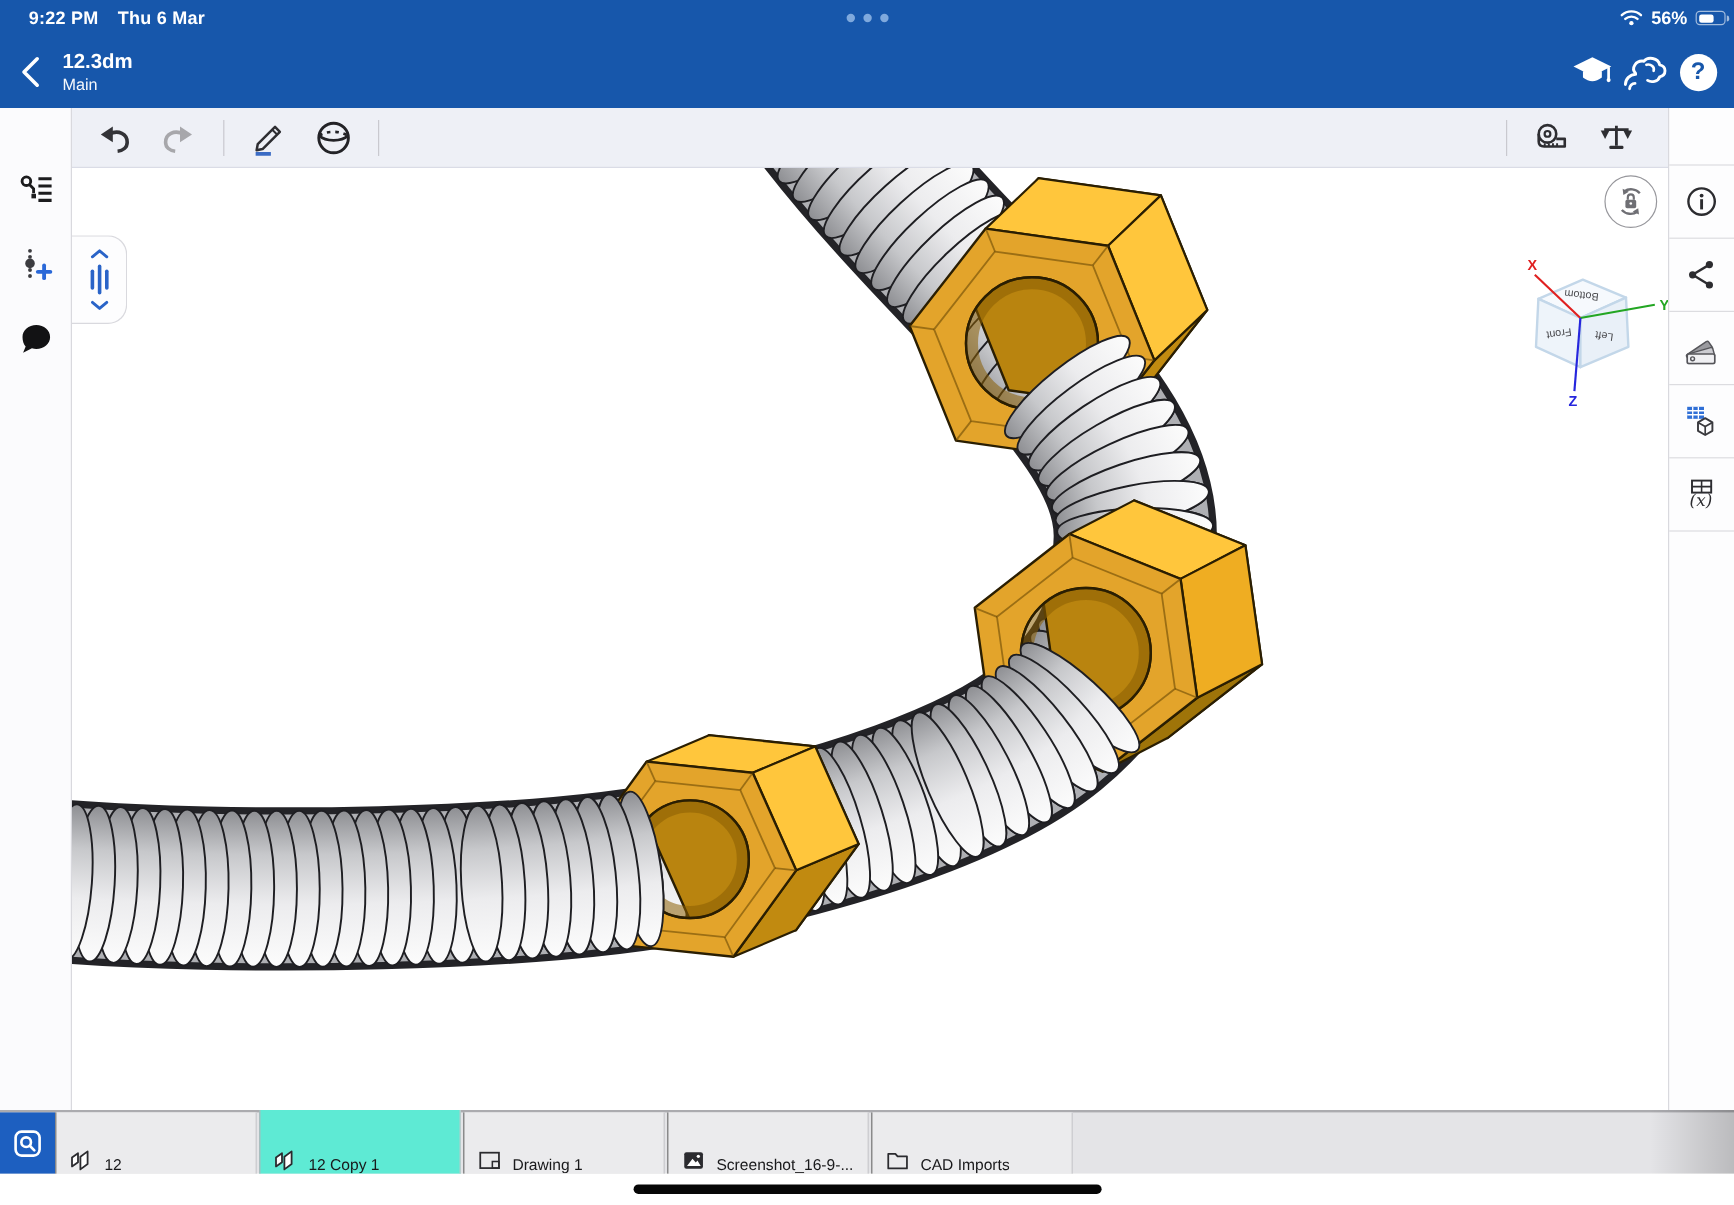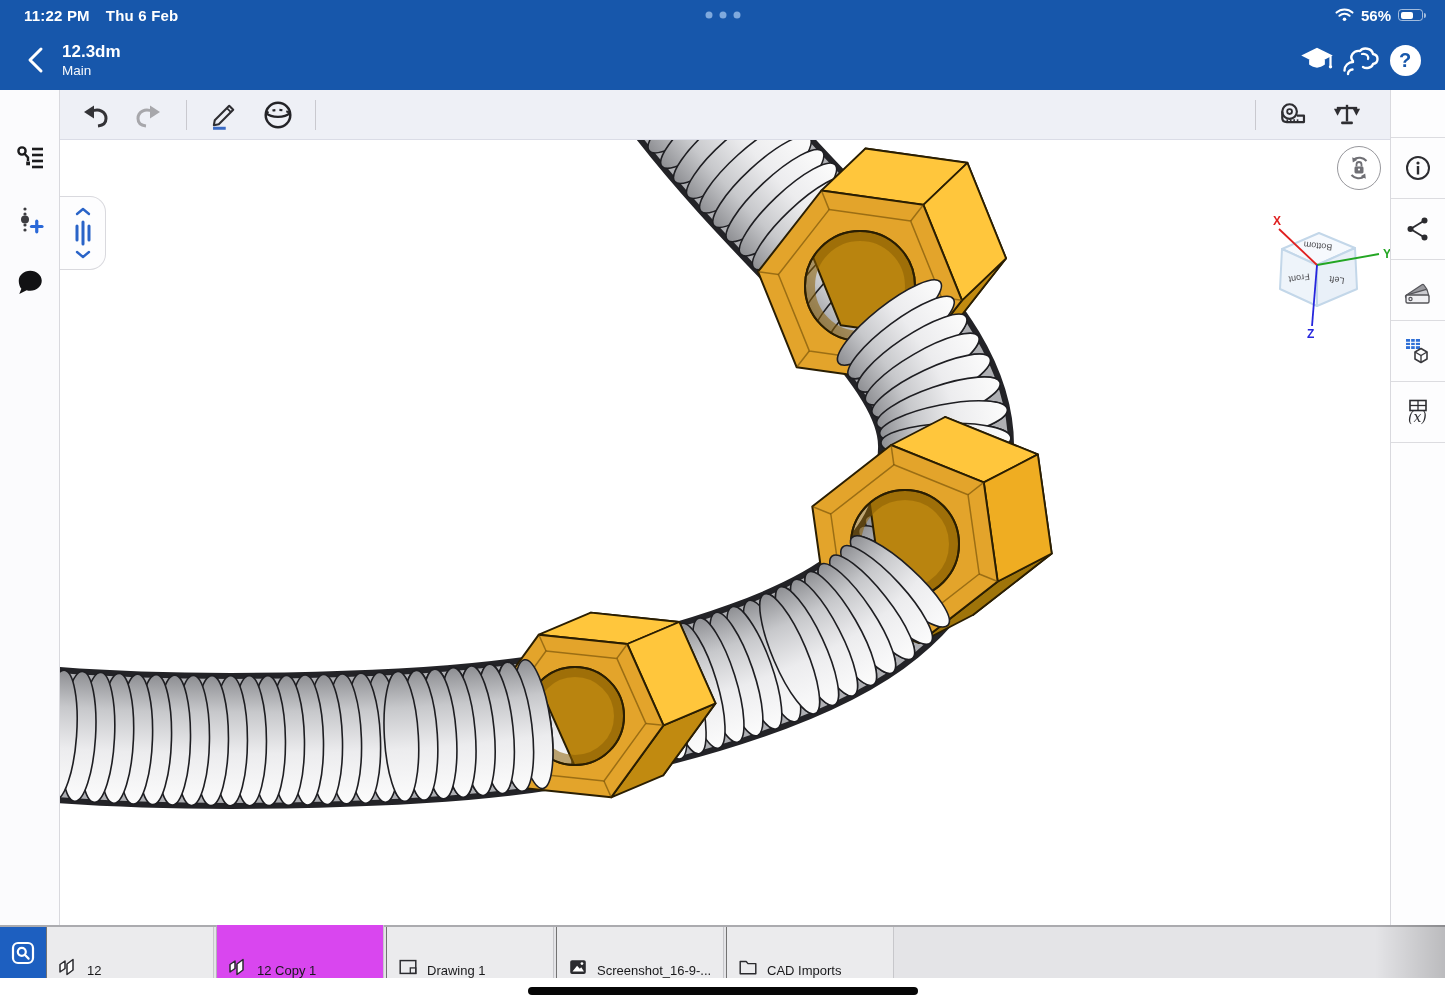--- a/index.html
+++ b/index.html
@@ -4,27 +4,27 @@
 <style>
   * { margin:0; padding:0; box-sizing:border-box; }
   html,body { width:1445px; height:1004px; font-family:"Liberation Sans","DejaVu Sans",sans-serif; background:#fff; overflow:hidden; }
   .app { width:1445px; height:1004px; display:flex; flex-direction:column; }
 
   
   .status-bar { height:30px; background:#1757ab; color:#fff; display:flex; align-items:center; padding:0 24px; position:relative; flex:0 0 auto; }
   .status-left { display:flex; gap:16px; font-size:15px; font-weight:700; letter-spacing:.2px; }
   .status-dots { position:absolute; left:50%; top:50%; transform:translate(-50%,-50%); display:flex; gap:7px; }
   .status-dots i { width:7px; height:7px; border-radius:50%; background:#7fa9dd; }
-  .status-right { position:absolute; right:22px; top:0; height:30px; display:flex; align-items:center; gap:7px; font-size:15px; font-weight:600; }
+  .status-right { position:absolute; right:7px; top:0; height:30px; display:flex; align-items:center; gap:7px; font-size:15px; font-weight:600; }
   .battery { position:relative; width:25px; height:12px; border:1px solid rgba(255,255,255,.6); border-radius:3.5px; }
   .battery .lvl { position:absolute; left:1.5px; top:1.5px; bottom:1.5px; width:56%; background:#fff; border-radius:2px; }
   .battery .tip { position:absolute; right:-4px; top:3px; width:2.5px; height:5px; background:rgba(255,255,255,.6); border-radius:0 2px 2px 0; }
 
   
-  .header { height:60px; background:#1757ab; display:flex; align-items:center; color:#fff; padding:0 18px; flex:0 0 auto; }
+  .header { height:60px; background:#1757ab; display:flex; align-items:center; color:#fff; padding:0 8px; flex:0 0 auto; }
   .back-btn { width:34px; height:44px; display:flex; align-items:center; justify-content:center; }
   .doc-titles { margin-left:10px; }
   .doc-title { font-size:17px; font-weight:700; line-height:20px; }
   .doc-subtitle { font-size:13.5px; font-weight:400; line-height:17px; opacity:.96; }
   .header-spacer { flex:1; }
   .hbtn { width:44px; height:44px; display:flex; align-items:center; justify-content:center; }
   .help-circle { width:31px; height:31px; border-radius:50%; background:#fff; color:#1757ab; display:flex; align-items:center; justify-content:center; font-size:20px; font-weight:800; }
 
   
   .main { flex:1; display:flex; min-height:0; }
@@ -49,39 +49,39 @@
   .view-cube text.axis { font-size:12px; font-weight:700; }
 
   .right-rail { width:55px; background:#fdfdfe; border-left:1px solid #d9d9de; display:flex; flex-direction:column; }
   .right-rail .rr-spacer { height:48px; border-bottom:1px solid #dcdce0; }
   .rr-cell { height:61px; border-bottom:1px solid #dcdce0; display:flex; align-items:center; justify-content:center; }
 
   
   .tab-bar { height:53px; background:#e4e4e7; border-top:2px solid #ababaf; display:flex; position:relative; flex:0 0 auto; }
   .tab-search { width:46px; height:100%; background:#1d5fc0; display:flex; align-items:center; justify-content:center; flex:0 0 auto; }
   .tab { width:168px; flex:0 0 auto; display:flex; align-items:flex-end; gap:8px; padding:0 10px; background:#ebebed; border-right:1px solid #c7c7cb; border-left:1px solid #737373; margin-right:2px; overflow:hidden; }
-  .tab.active { background:#d946ef; margin-top:-2px; padding-top:2px; border-left-color:#b4b4b8; }
+  .tab.active { background:#5eead4; margin-top:-2px; padding-top:2px; border-left-color:#b4b4b8; }
   .tab .lbl { font-size:13px; color:#19191b; white-space:nowrap; overflow:hidden; text-overflow:ellipsis; }
   .tab .ticon { flex:0 0 auto; display:flex; }
   .tab-shadow { position:absolute; right:0; top:-2px; bottom:0; width:70px; background:linear-gradient(to right, rgba(0,0,0,0), rgba(0,0,0,.18)); pointer-events:none; }
 
   .bottom-strip { height:26px; background:#fff; display:flex; justify-content:center; flex:0 0 auto; }
   .home-indicator { width:390px; height:8px; border-radius:4px; background:#060606; margin-top:9px; }
 
   svg { display:block; }
 </style>
 </head>
 <body>
 
 <div class="app">
 
   <div class="status-bar">
     <div class="status-left">
-      <span>11:22 PM</span>
-      <span>Thu 6 Feb</span>
+      <span>9:22 PM</span>
+      <span>Thu 6 Mar</span>
     </div>
     <div class="status-dots">
         <i></i>
         <i></i>
         <i></i>
       </div>
     <div class="status-right">
       <span>
         <svg width="19" height="14" viewBox="0 0 19 14">
             <path d="M1.5 4.6 C6 .4 13 .4 17.5 4.6" fill="none" stroke="#fff" stroke-width="2" stroke-linecap="round"></path>

